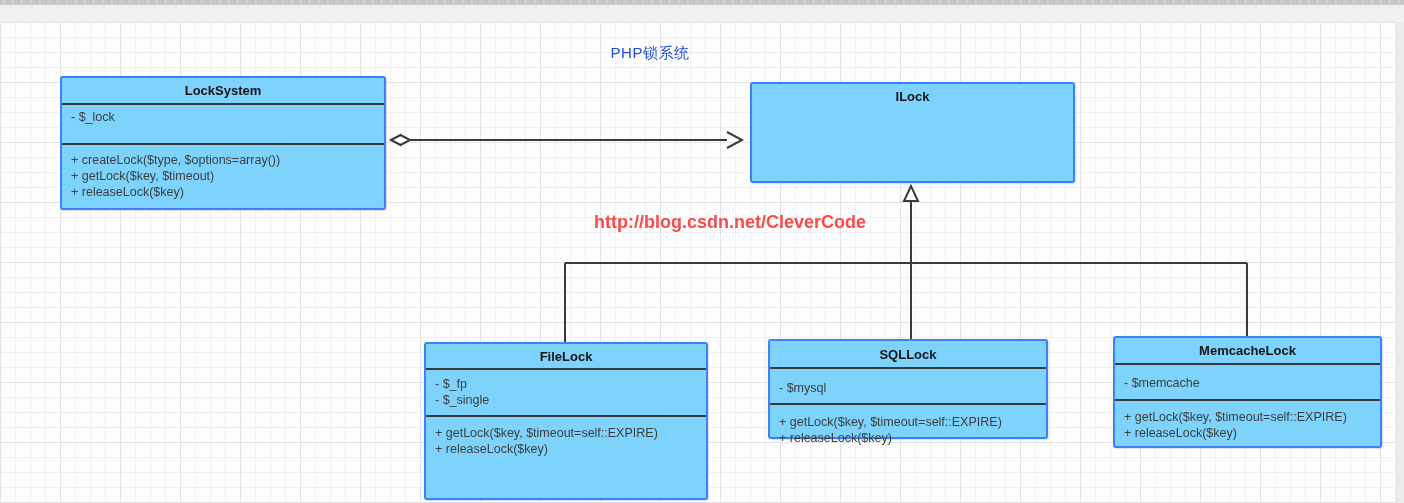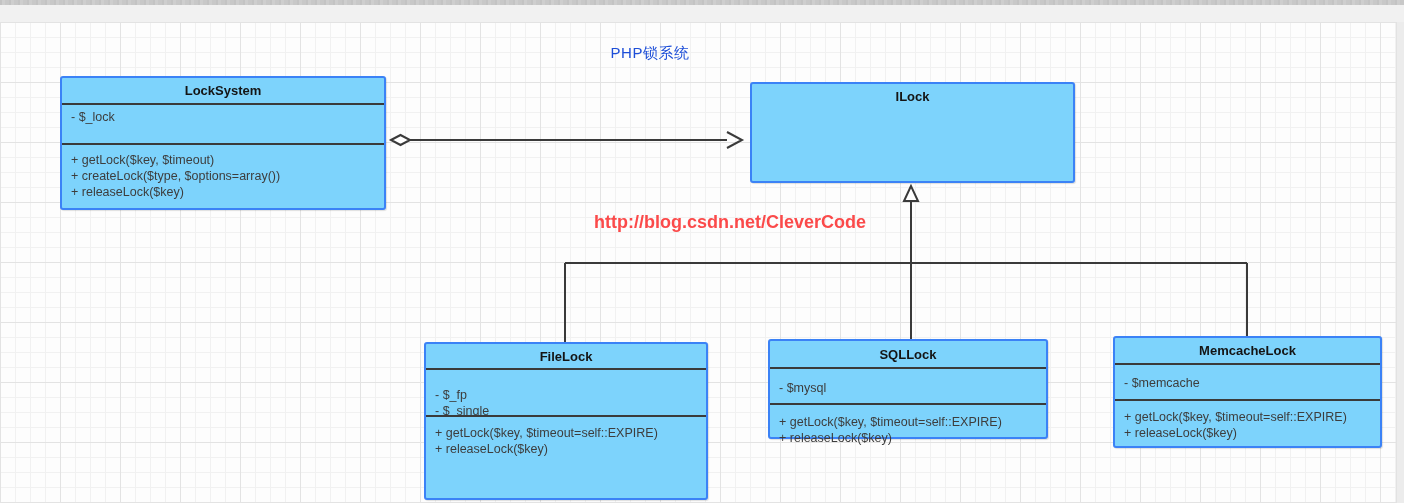--- a/index.html
+++ b/index.html
@@ -82,33 +82,33 @@
     <line x1="565" y1="263" x2="565" y2="342"></line>
     <line x1="1247" y1="263" x2="1247" y2="336"></line>
   </svg>
 
   <div class="uml-class" style="left:60px;top:76px;width:326px;height:134px;">
     <div class="uml-title" style="height:25px;">LockSystem</div>
     <div class="uml-section" style="height:40px;">
       <div class="uml-line">- $_lock</div>
     </div>
     <div class="uml-section" style="height:65px;padding-top:7px;">
+      <div class="uml-line">+ createLock($type, $options=array())</div>
       <div class="uml-line">+ getLock($key, $timeout)</div>
-      <div class="uml-line">+ createLock($type, $options=array())</div>
       <div class="uml-line">+ releaseLock($key)</div>
     </div>
   </div>
 
   <div class="uml-class" style="left:750px;top:82px;width:325px;height:101px;">
     <div class="uml-title" style="height:24px;">ILock</div>
   </div>
 
   <div class="uml-class" style="left:424px;top:342px;width:284px;height:158px;">
     <div class="uml-title" style="height:24px;">FileLock</div>
-    <div class="uml-section" style="height:47px;padding-top:17px;">
+    <div class="uml-section" style="height:47px;padding-top:6px;">
       <div class="uml-line">- $_fp</div>
       <div class="uml-line">- $_single</div>
     </div>
     <div class="uml-section" style="height:48px;padding-top:8px;">
       <div class="uml-line">+ getLock($key, $timeout=self::EXPIRE)</div>
       <div class="uml-line">+ releaseLock($key)</div>
     </div>
   </div>
 
   <div class="uml-class" style="left:768px;top:339px;width:280px;height:100px;">

